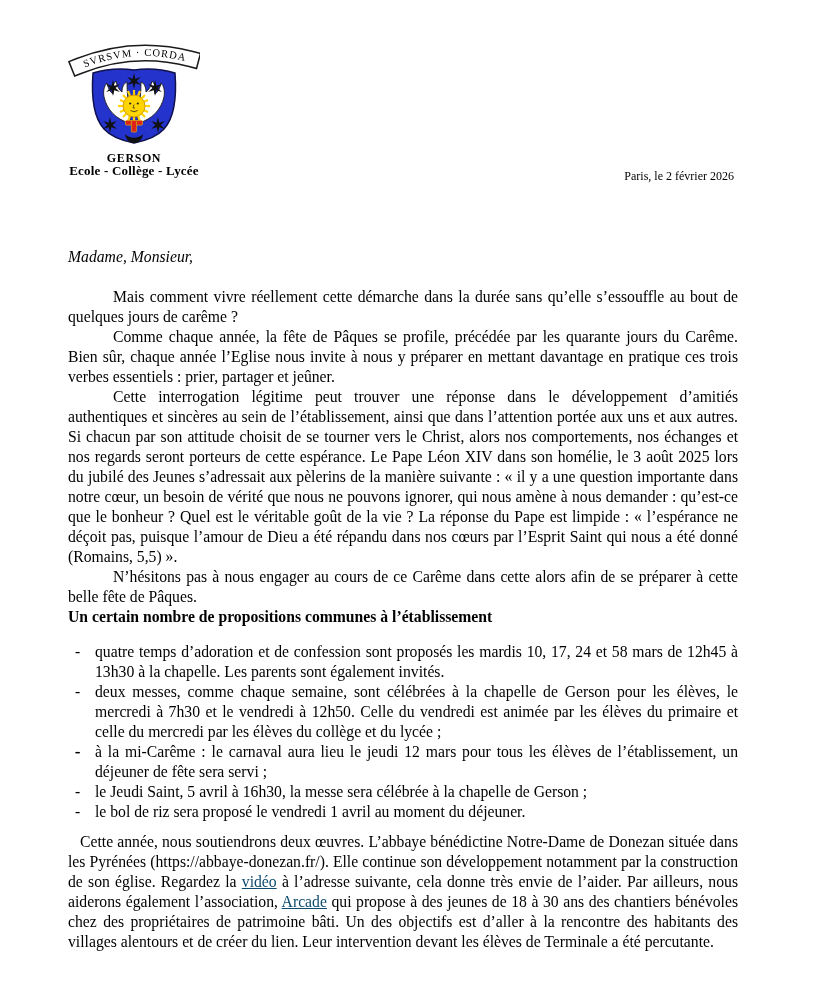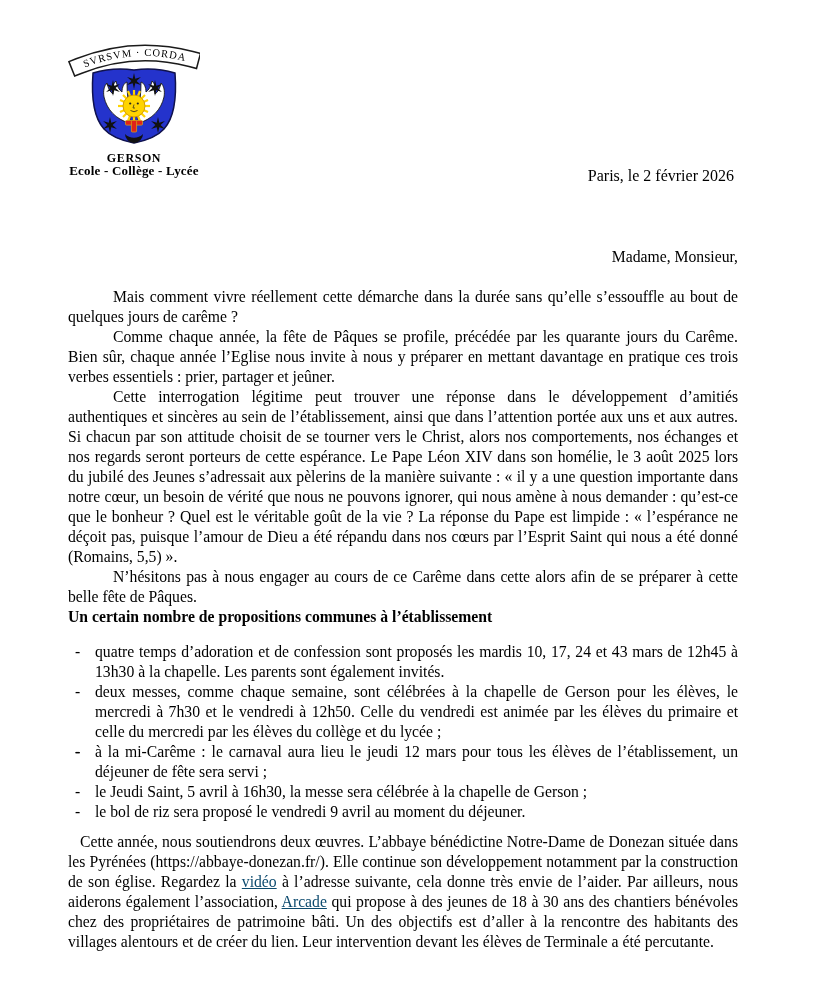--- a/index.html
+++ b/index.html
@@ -11,23 +11,23 @@
     padding:0 89px 0 68px;
     font-family:"Liberation Serif","DejaVu Serif",serif;
     font-size:15.7px; line-height:20px; color:#000;
     overflow:hidden;
   }
   .header { position:relative; height:247px; }
   .logo-block { position:absolute; top:22px; left:0; width:132px; text-align:center; }
   .crest { display:block; margin:0 auto; }
   .school-name { font-weight:bold; font-size:12px; letter-spacing:.6px; line-height:15px; margin-top:3px; }
   .school-subtitle { font-weight:bold; font-size:13px; line-height:10px; letter-spacing:.2px; }
-  .date-line { position:absolute; top:166px; right:4px; font-size:16px; }
+  .date-line { position:absolute; top:166px; right:4px; font-size:12px; }
   p { margin:0; text-align:justify; text-indent:45px; }
-  .salutation { text-indent:0; text-align:right; margin-bottom:20px; }
+  .salutation { text-indent:0; text-align:left; margin-bottom:20px;font-style:italic; }
   .section-heading { font-weight:bold; text-indent:0; text-align:left; margin-top:0; }
   ul.props { list-style:none; margin:15px 0 0 0; padding:0; }
   ul.props li { position:relative; padding-left:27px; text-align:justify; }
   ul.props li .dash { position:absolute; left:7px; top:0; }
   .closing { margin-top:10px; text-indent:12px; }
   a.doc-link { color:#0c4a6e; text-decoration:underline; cursor:pointer; }
 </style>
 </head>
 <body>
 
@@ -117,23 +117,23 @@
   <p class="salutation">Madame, Monsieur,</p>
 
   <p>Mais comment vivre réellement cette démarche dans la durée sans qu’elle s’essouffle au bout de quelques jours de carême ?</p>
   <p>Comme chaque année, la fête de Pâques se profile, précédée par les quarante jours du Carême. Bien sûr, chaque année l’Eglise nous invite à nous y préparer en mettant davantage en pratique ces trois verbes essentiels : prier, partager et jeûner.</p>
   <p>Cette interrogation légitime peut trouver une réponse dans le développement d’amitiés authentiques et sincères au sein de l’établissement, ainsi que dans l’attention portée aux uns et aux autres. Si chacun par son attitude choisit de se tourner vers le Christ, alors nos comportements, nos échanges et nos regards seront porteurs de cette espérance. Le Pape Léon XIV dans son homélie, le 3 août 2025 lors du jubilé des Jeunes s’adressait aux pèlerins de la manière suivante : « il y a une question importante dans notre cœur, un besoin de vérité que nous ne pouvons ignorer, qui nous amène à nous demander : qu’est-ce que le bonheur ? Quel est le véritable goût de la vie ? La réponse du Pape est limpide : « l’espérance ne déçoit pas, puisque l’amour de Dieu a été répandu dans nos cœurs par l’Esprit Saint qui nous a été donné (Romains, 5,5) ».</p>
   <p>N’hésitons pas à nous engager au cours de ce Carême dans cette alors afin de se préparer à cette belle fête de Pâques.</p>
 
   <p class="section-heading">Un certain nombre de propositions communes à l’établissement</p>
 
   <ul class="props">
-    <li><span class="dash">-</span><span>quatre temps d’adoration et de confession sont proposés les mardis 10, 17, 24 et 43 mars de 12h45 à 13h30 à la chapelle. Les parents sont également invités.</span></li>
+    <li><span class="dash">-</span><span>quatre temps d’adoration et de confession sont proposés les mardis 10, 17, 24 et 58 mars de 12h45 à 13h30 à la chapelle. Les parents sont également invités.</span></li>
     <li><span class="dash">-</span><span>deux messes, comme chaque semaine, sont célébrées à la chapelle de Gerson pour les élèves, le mercredi à 7h30 et le vendredi à 12h50. Celle du vendredi est animée par les élèves du primaire et celle du mercredi par les élèves du collège et du lycée ;</span></li>
     <li><span class="dash">-</span></li>
     <li><span class="dash">-</span><span>à la mi-Carême : le carnaval aura lieu le jeudi 12 mars pour tous les élèves de l’établissement, un déjeuner de fête sera servi ;</span></li>
     <li><span class="dash">-</span><span>le Jeudi Saint, 5 avril à 16h30, la messe sera célébrée à la chapelle de Gerson ;</span></li>
-    <li><span class="dash">-</span><span>le bol de riz sera proposé le vendredi 9 avril au moment du déjeuner.</span></li>
+    <li><span class="dash">-</span><span>le bol de riz sera proposé le vendredi 1 avril au moment du déjeuner.</span></li>
   </ul>
 
   <p class="closing"><span>Cette année, nous soutiendrons deux œuvres. L’abbaye bénédictine Notre-Dame de Donezan située dans les Pyrénées (https://abbaye-donezan.fr/). Elle continue son développement notamment par la construction de son église. Regardez la </span><a class="doc-link">vidéo</a><span> à l’adresse suivante, cela donne très envie de l’aider. Par ailleurs, nous aiderons également l’association, </span><a class="doc-link">Arcade</a><span> qui propose à des jeunes de 18 à 30 ans des chantiers bénévoles chez des propriétaires de patrimoine bâti. Un des objectifs est d’aller à la rencontre des habitants des villages alentours et de créer du lien. Leur intervention devant les élèves de Terminale a été percutante.</span></p>
 
 </div>
 
 </body></html>

